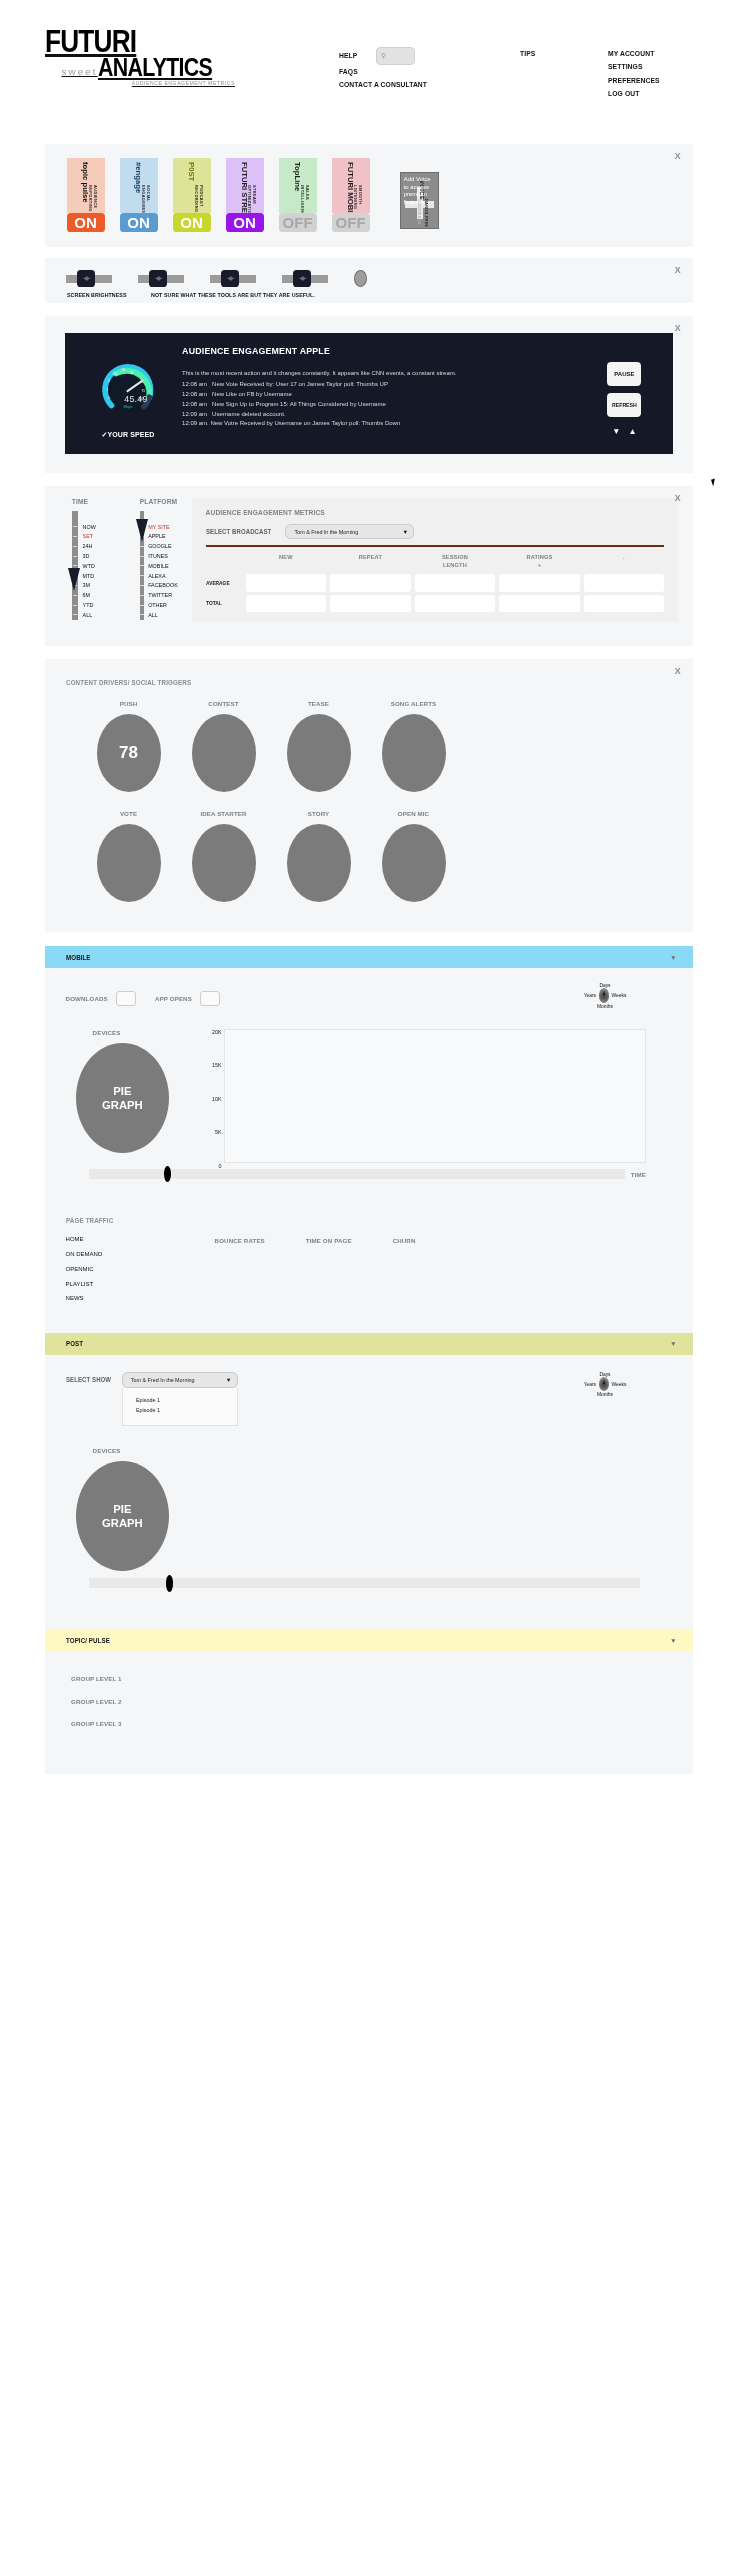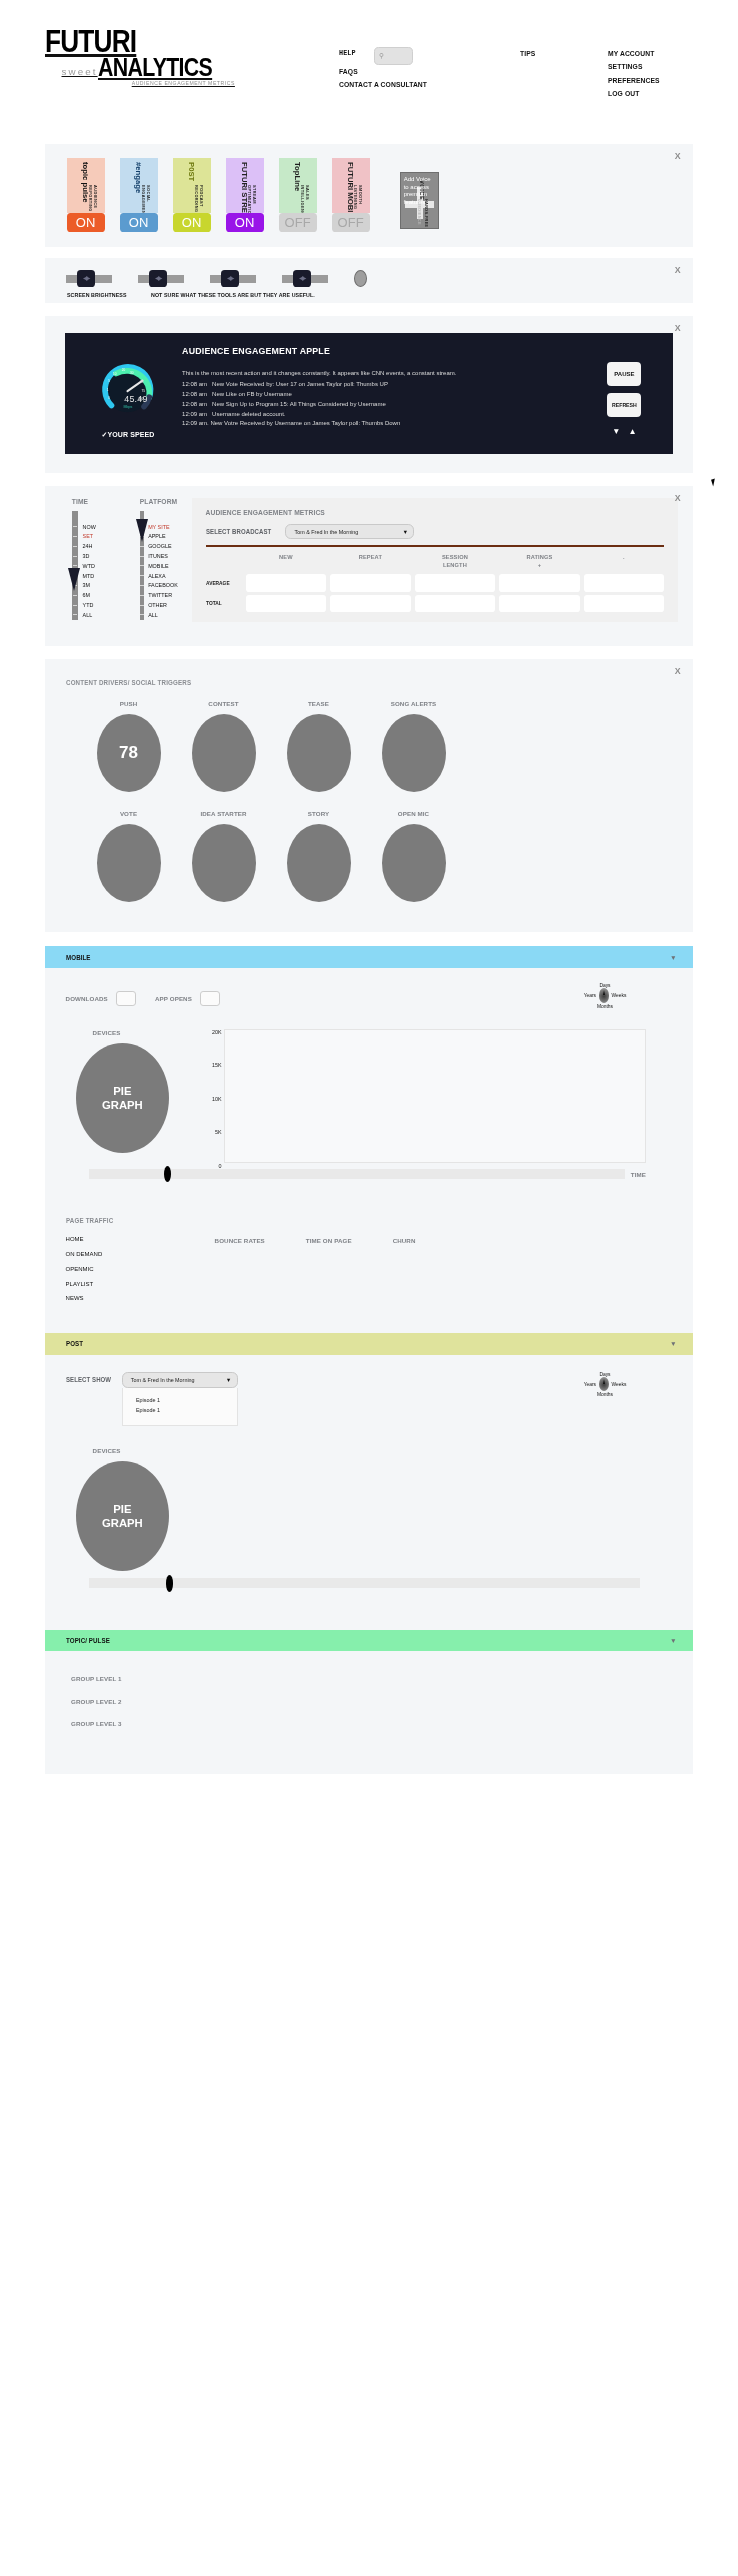--- a/index.html
+++ b/index.html
@@ -31,21 +31,21 @@
     color: #000; transform: scaleX(0.82); transform-origin: left bottom;
     line-height: 0.9;
   }
   .logo-tag {
     font-size: 5.7px; color: #8c8c8c; letter-spacing: 0.6px;
     text-align: right; margin-top: 1px; padding-right: 2.1px;
     transform: scaleX(0.9); transform-origin: right center;
   }
 
   .nav-help { position: absolute; left: 339px; top: 50px; }
-  .nav-row { display: flex; align-items: flex-start; gap: 16px; font-family: Liberation Mono, monospace; }
+  .nav-row { display: flex; align-items: center; gap: 16px; }
   .nav-link {
     font-weight: 700; font-size: 7.7px; letter-spacing: 0.1px;
     color: #111; transform: scaleX(0.88); transform-origin: left center;
     line-height: 1.0; margin-bottom: 5.7px; white-space: nowrap; cursor: pointer;
   }
   .search-box {
     width: 39px; height: 17.5px; background: #e2e2e2;
     border: 0.5px solid #cfcfcf; border-radius: 4.6px;
     display: flex; align-items: center; padding-left: 4.1px;
     position: relative; top: -2.6px;
@@ -82,21 +82,21 @@
     letter-spacing: 0px; white-space: nowrap;
   }
   .prod-sub {
     writing-mode: vertical-rl; position: absolute; left: 20.6px; top: 27px;
     font-size: 3.9px; font-weight: 700; letter-spacing: 0.4px;
     line-height: 1.25; color: #1b1b1b; text-align: left;
   }
   .prod-switch {
     height: 19.6px; border-radius: 3.6px;
     display: flex; align-items: center; justify-content: center;
-    font-weight: 400; font-size: 13px; color: #fff; cursor: pointer;
+    font-weight: 700; font-size: 15px; color: #fff; cursor: pointer;
     margin-top: -0.5px;
   }
   .prod-switch.off { background: #d2d2d2; color: #a8a8a8; }
 
   .voice-card {
     width: 39px; height: 57px; background: #8c8c8c;
     border: 0.5px solid #6e6e6e; margin-left: 15px; margin-top: 14px;
     position: relative; overflow: hidden;
   }
   .voice-text {
@@ -247,21 +247,21 @@
   .dev-panel { margin-top: 14.4px; }
   .dev-head { padding: 13.4px 0 13.4px 20.6px; }
   .acc-bar {
     height: 21.6px; display: flex; align-items: center; justify-content: space-between;
     padding: 0 16.5px 0 20.6px; cursor: pointer;
   }
   .acc-bar .t { font-weight: 700; font-size: 7.2px; color: #111; letter-spacing: 0.1px; transform: scaleX(0.86); transform-origin: left; }
   .acc-bar .c { color: #6e7176; font-size: 6.7px; }
   .acc-mobile { background: #8ad9f5; }
   .acc-post { background: #dfe39c; }
-  .acc-topic { background: #86efac; }
+  .acc-topic { background: #fef9c3; }
 
   .dev-body { padding: 15.5px 0 5.2px 0; }
   .dl-row { display: flex; align-items: center; padding-left: 20.6px; gap: 8.2px; }
   .dl-lbl { font-weight: 700; font-size: 6.2px; color: #7f8287; letter-spacing: 0.1px; }
   .dl-input { width: 19.6px; height: 14.4px; background: #fbfbfb; border: 0.5px solid #ccc; border-radius: 3.1px; }
   .knob-wrap { margin-left: auto; margin-right: 57px; position: relative; width: 62px; height: 30px; text-align: center; }
   .knob-days { font-size: 4.9px; color: #111; }
   .knob-mid { display: flex; align-items: center; justify-content: center; gap: 2.6px; }
   .knob-side { font-size: 4.9px; color: #111; }
   .knob-dial {

